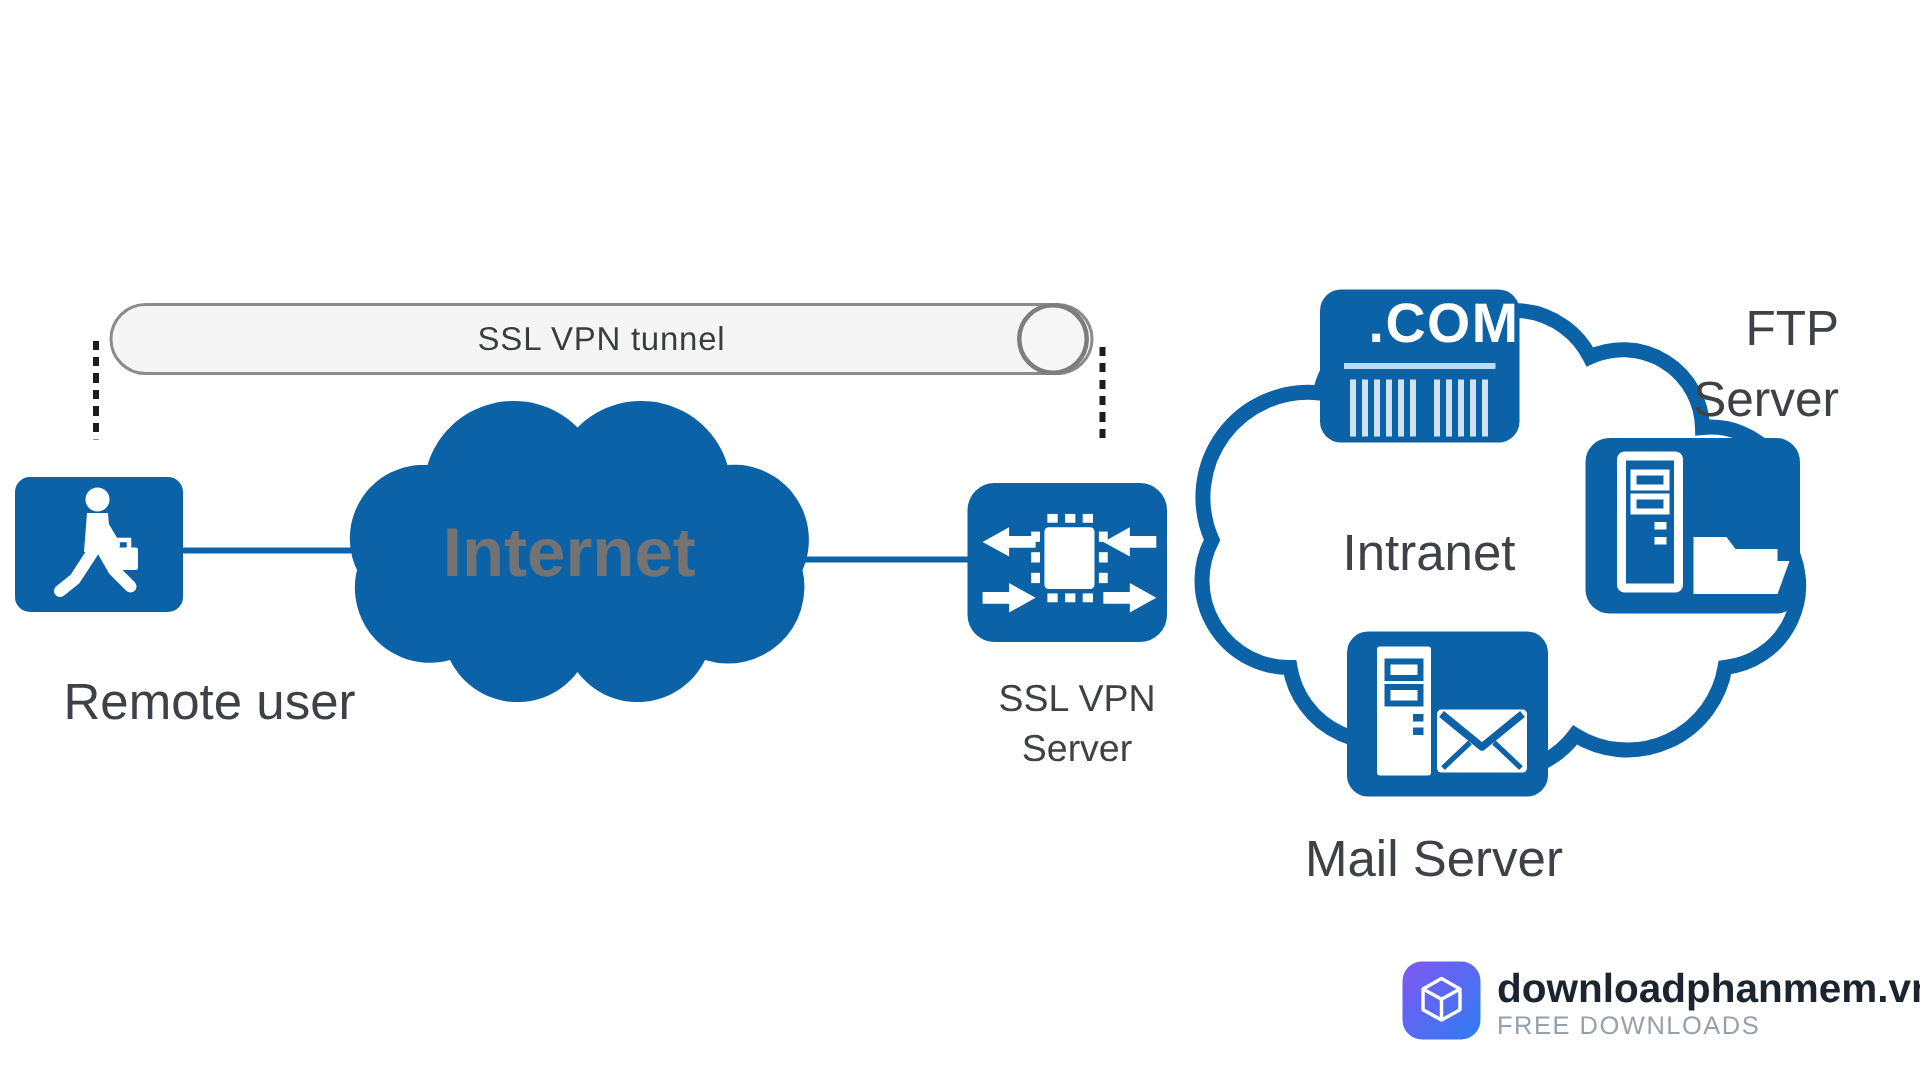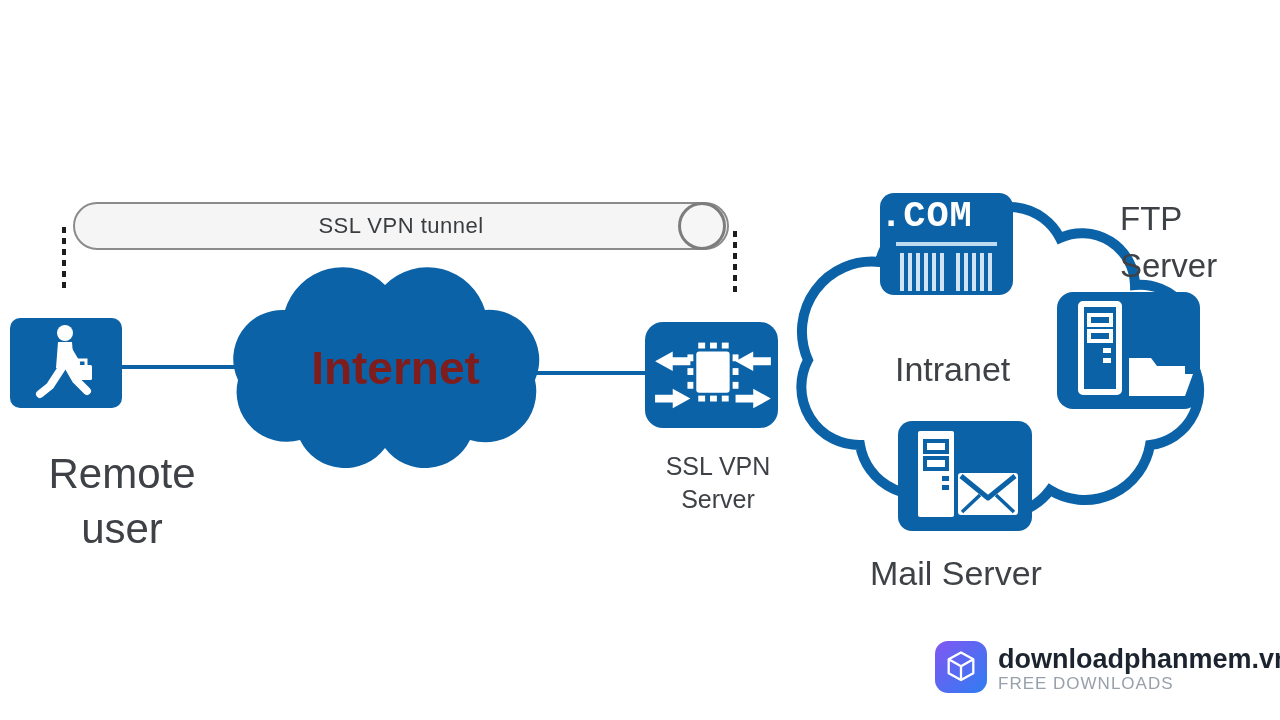--- a/index.html
+++ b/index.html
@@ -28,30 +28,30 @@
   .dash-right{left:733px;top:231px;height:63px;}
   
   .tile{background:#0c62a7;box-sizing:border-box;}
   .remote-tile{left:10px;top:318px;width:112px;height:90px;border-radius:10px;}
   .ssl-tile{left:645px;top:322px;width:133px;height:106px;border-radius:18px;}
   .web-tile{left:880px;top:193px;width:133px;height:102px;border-radius:14px;}
   .ftp-tile{left:1057px;top:292px;width:143px;height:117px;border-radius:16px;}
   .mail-tile{left:898px;top:421px;width:134px;height:110px;border-radius:14px;}
   .tile svg{display:block;width:100%;height:100%;}
   .dotcom{
-    position:absolute;left:0;top:2px;width:100%;text-align:left;
-    color:#ffffff;font-size:37px;font-weight:bold;letter-spacing:1px;font-family:Liberation Mono, monospace;
+    position:absolute;left:0;top:2px;width:100%;text-align:right;
+    color:#ffffff;font-size:37px;font-weight:bold;letter-spacing:1px;
   }
   
   .lbl{color:#3e4145;line-height:1.32;}
-  .remote-lbl{left:7px;top:446px;width:230px;font-size:42px;text-align:center;}
-  .internet-lbl{left:248px;top:341px;width:295px;text-align:center;color:#7f1d1d;font-size:46px;font-weight:bold;}
+  .remote-lbl{left:7px;top:446px;width:230px;font-size:34px;text-align:right;}
+  .internet-lbl{left:232px;top:341px;width:295px;text-align:center;color:#737373;font-size:46px;font-weight:bold;}
   .ssl-lbl{left:633px;top:450px;width:170px;font-size:25px;text-align:center;}
   .web-lbl{left:855px;top:131px;width:205px;font-size:33px;text-align:center;}
-  .ftp-lbl{left:1120px;top:196px;width:150px;font-size:33px;text-align:left;line-height:1.42;}
+  .ftp-lbl{left:1076px;top:196px;width:150px;font-size:33px;text-align:right;line-height:1.42;}
   .intranet-lbl{left:895px;top:347px;width:135px;font-size:34px;text-align:left;}
   .mail-lbl{left:870px;top:551px;width:210px;font-size:34px;text-align:left;}
   
   .wm-icon{
     left:935px;top:641px;width:52px;height:52px;border-radius:13px;
     background:linear-gradient(135deg,#8157f2 0%,#2e7df2 100%);
     display:flex;align-items:center;justify-content:center;
   }
   .wm-title{left:998px;top:644px;font-size:27px;font-weight:bold;color:#1c2430;}
   .wm-tagline{left:998px;top:674px;font-size:17px;color:#97a0ab;letter-spacing:1px;}

